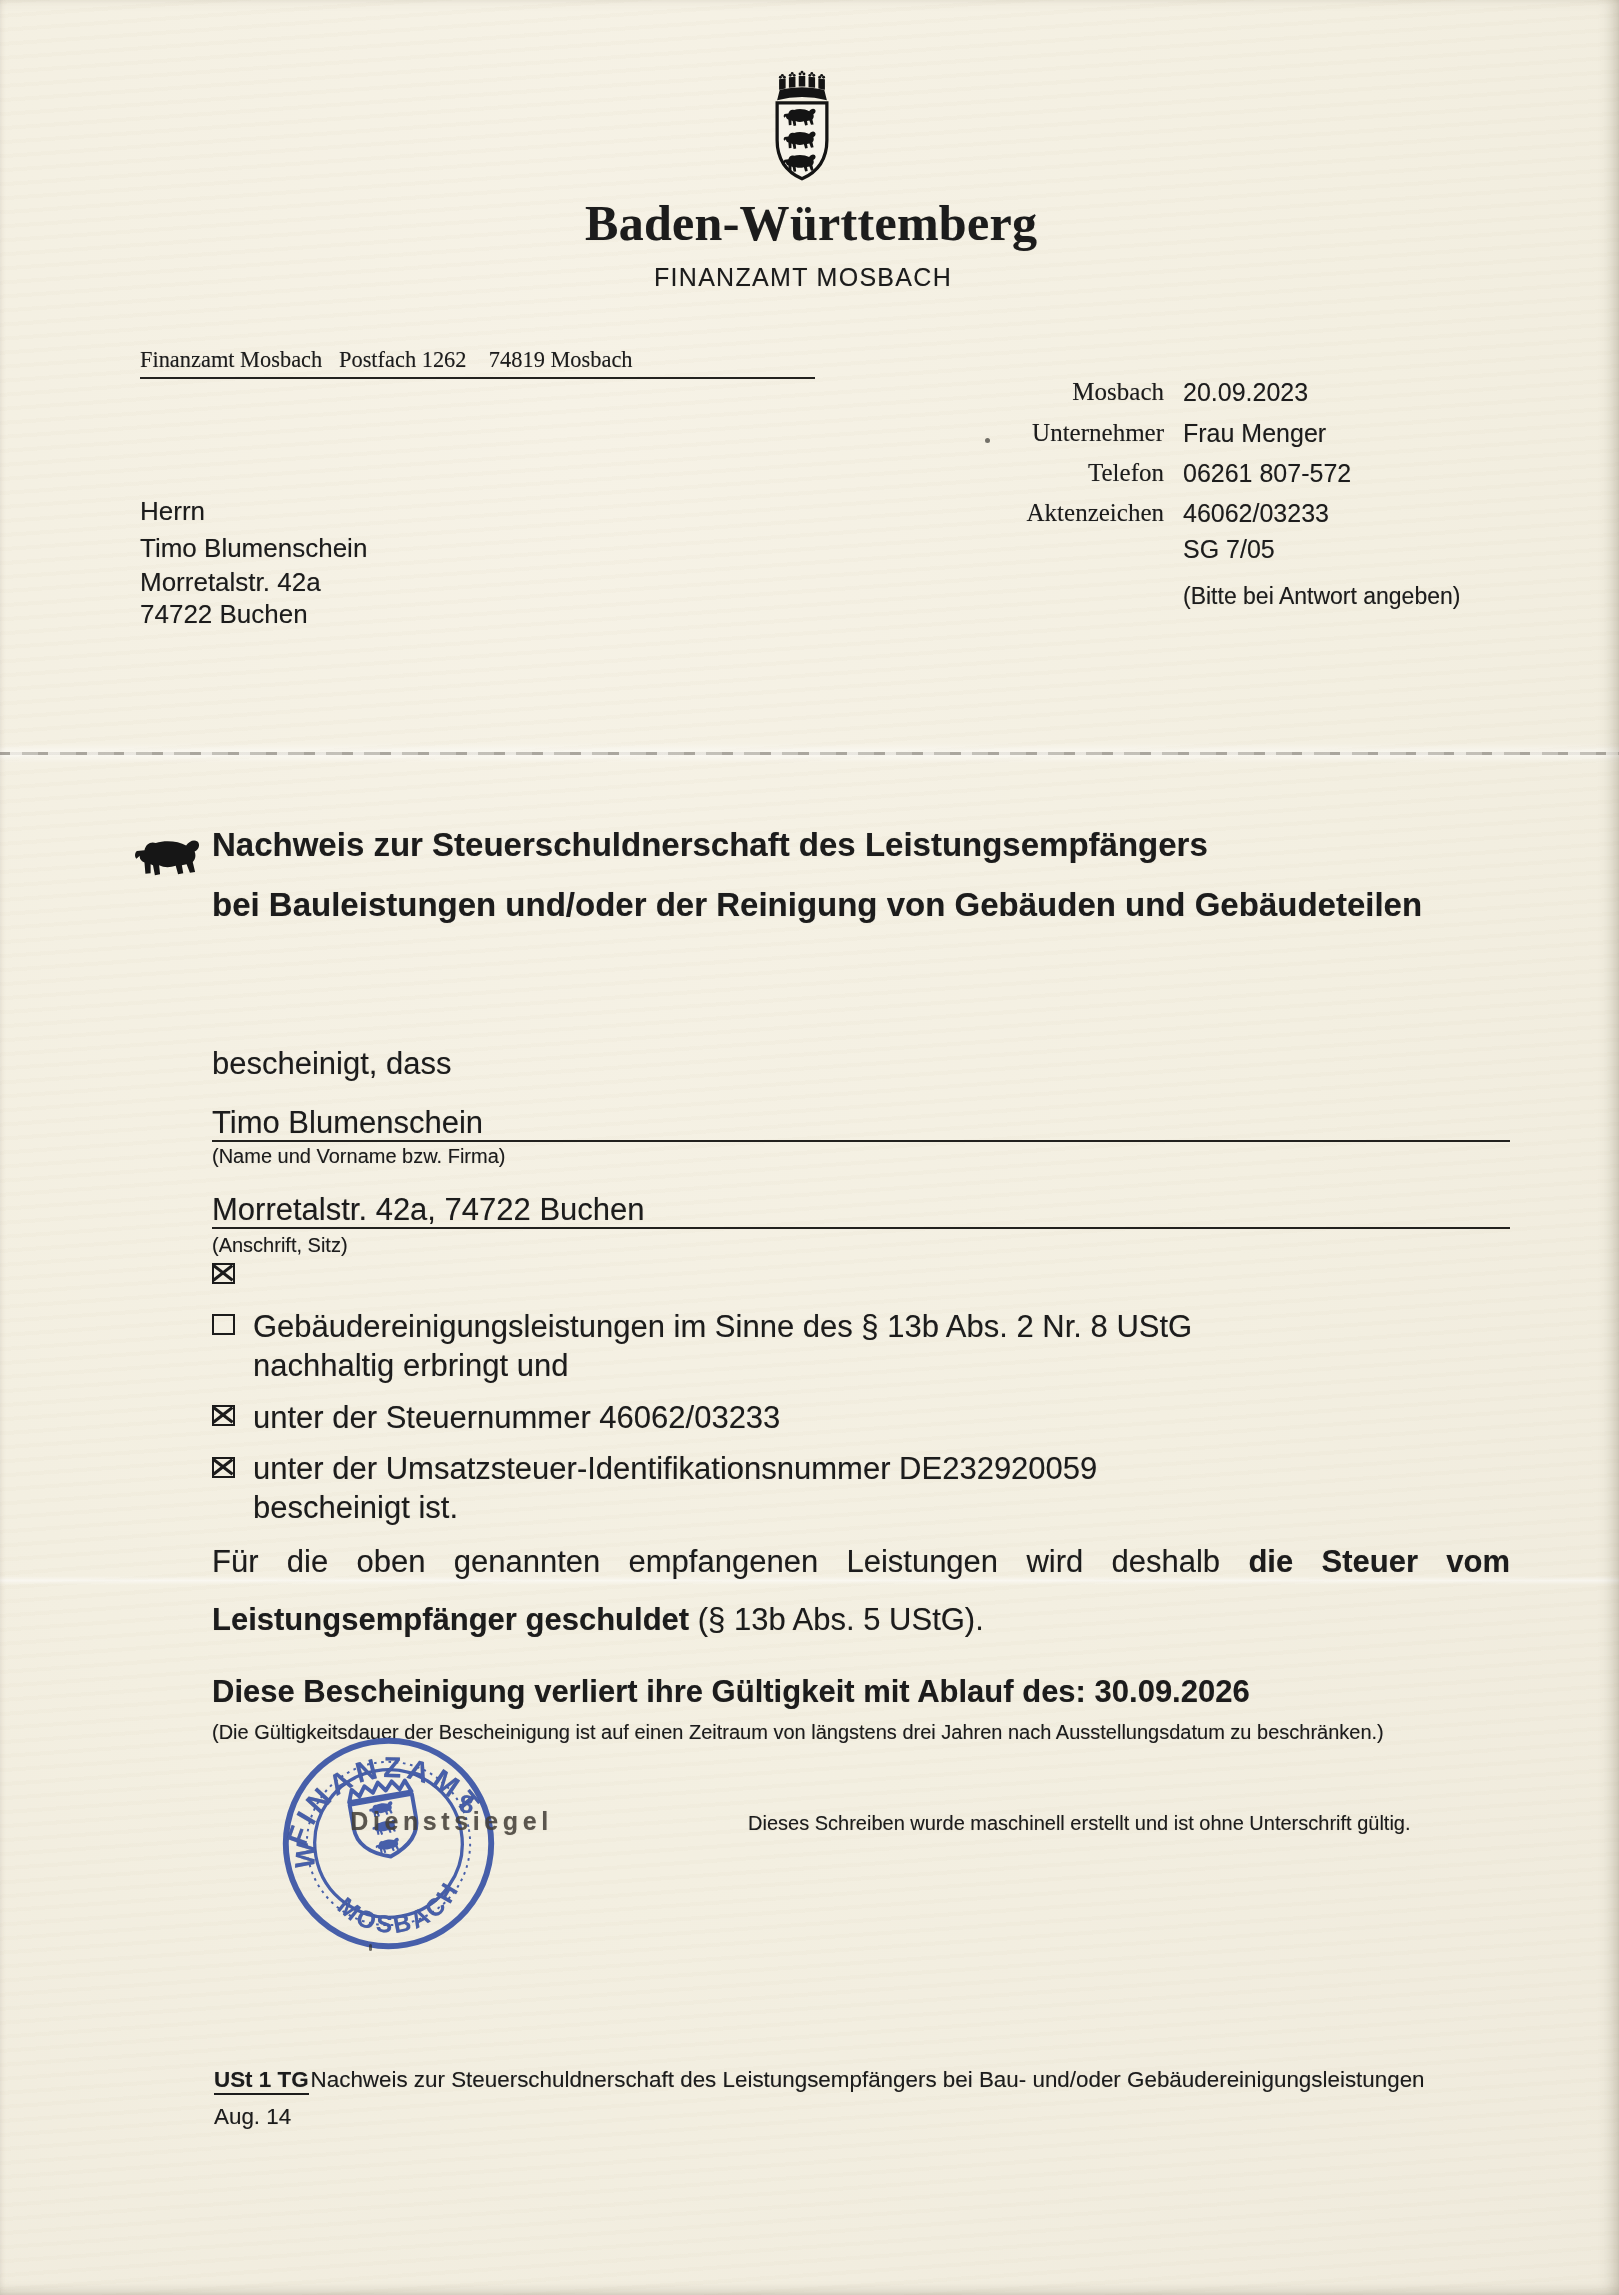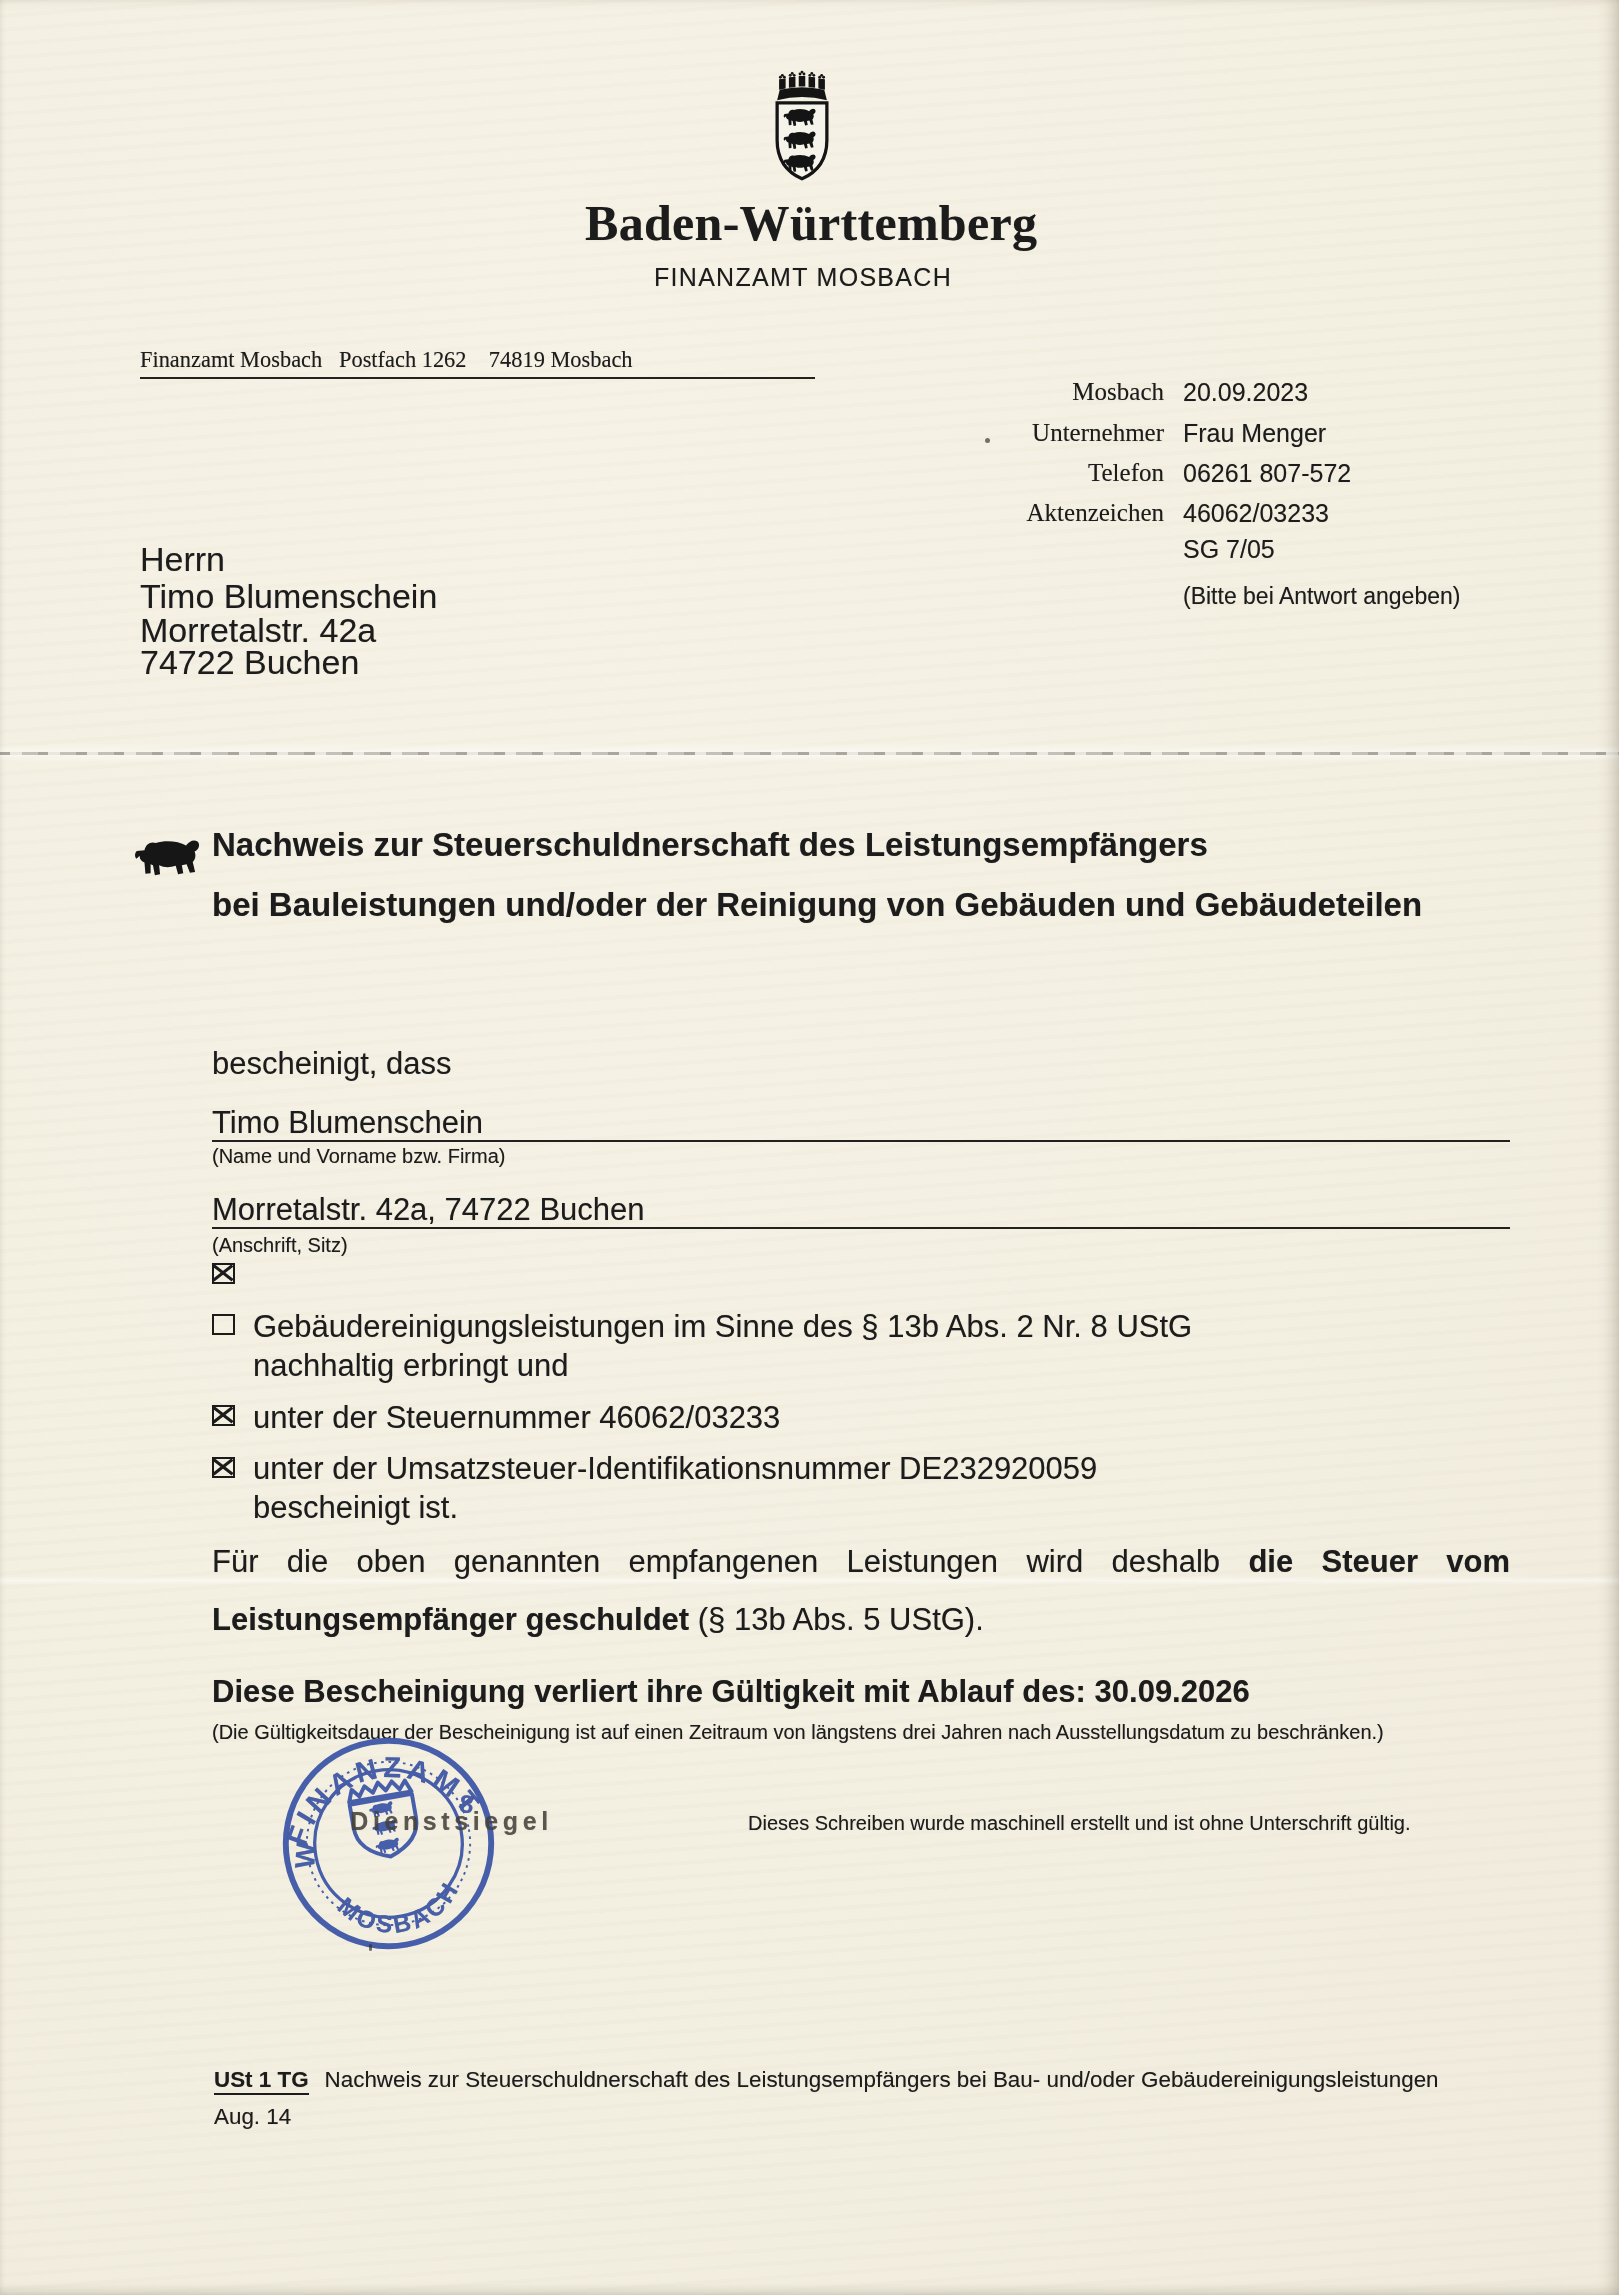--- a/index.html
+++ b/index.html
@@ -23,21 +23,21 @@
 
   .state-name{left:585px;top:194px;width:428px;text-align:center;font-size:50px;font-weight:bold;letter-spacing:0.3px;}
   .office-name{left:638px;top:263px;width:330px;text-align:center;font-size:25px;letter-spacing:1.3px;}
 
   .sender{left:140px;top:347px;font-size:22.4px;white-space:pre;}
   .sender-rule{left:140px;top:377px;width:675px;height:2px;background:#23221f;}
 
   .meta-label{width:241px;left:923px;text-align:right;font-size:25px;}
   .meta-value{left:1183px;font-size:25px;}
 
-  .addr{left:140px;font-size:34px;margin-top:44px;}
+  .addr{left:140px;font-size:26px;}
 
   .fold1{left:0;top:743px;width:1619px;height:20px;pointer-events:none;
     background:linear-gradient(to bottom, rgba(255,255,255,0) 0%, rgba(255,255,255,.55) 55%, rgba(255,255,255,0) 100%);}
   .fold1-line{left:0;top:752px;width:1619px;height:2.6px;filter:blur(0.5px);opacity:.75;
     background:repeating-linear-gradient(90deg, rgba(78,72,62,.62) 0 10.5px, rgba(78,72,62,.12) 10.5px 22px, rgba(78,72,62,.42) 22px 38px);}
   .fold2{left:0;top:1576px;width:1619px;height:9.2px;pointer-events:none;
     background:linear-gradient(to bottom, rgba(255,255,255,0), rgba(255,255,255,.5), rgba(255,255,255,0));}
 
   .title-line{left:212px;font-size:33px;font-weight:bold;}
   .body-line{left:212px;font-size:31px;}
@@ -55,21 +55,21 @@
   .validity{left:212px;top:1674px;font-size:31px;font-weight:bold;}
   .validity-note{left:212px;top:1721px;font-size:20px;}
 
   .stamp-svg{position:absolute;left:270px;top:1725px;opacity:.93;}
   .stamp-overlay{left:331px;top:1807px;width:241px;text-align:center;font-size:25px;font-weight:bold;
     color:rgba(72,68,60,.8);letter-spacing:4.6px;filter:blur(0.7px);}
 
   .machine-note{left:748px;top:1812px;font-size:20px;}
 
   .footer1{left:214px;top:2067px;font-size:22.4px;}
-  .footer1 .code{font-weight:bold;border-bottom:2.6px solid #1c1c1c;padding-bottom:0.7px;margin-right:16px;}
+  .footer1 .code{font-weight:bold;border-bottom:2.6px solid #1c1c1c;padding-bottom:0.7px;margin-right:2px;}
   .footer2{left:214px;top:2104px;font-size:22.4px;}
 
   .speck{position:absolute;background:rgba(45,43,38,.65);border-radius:50%;}
 </style>
 </head>
 <body>
 
 <div class="page scan">
   <div class="texture"></div>
 

